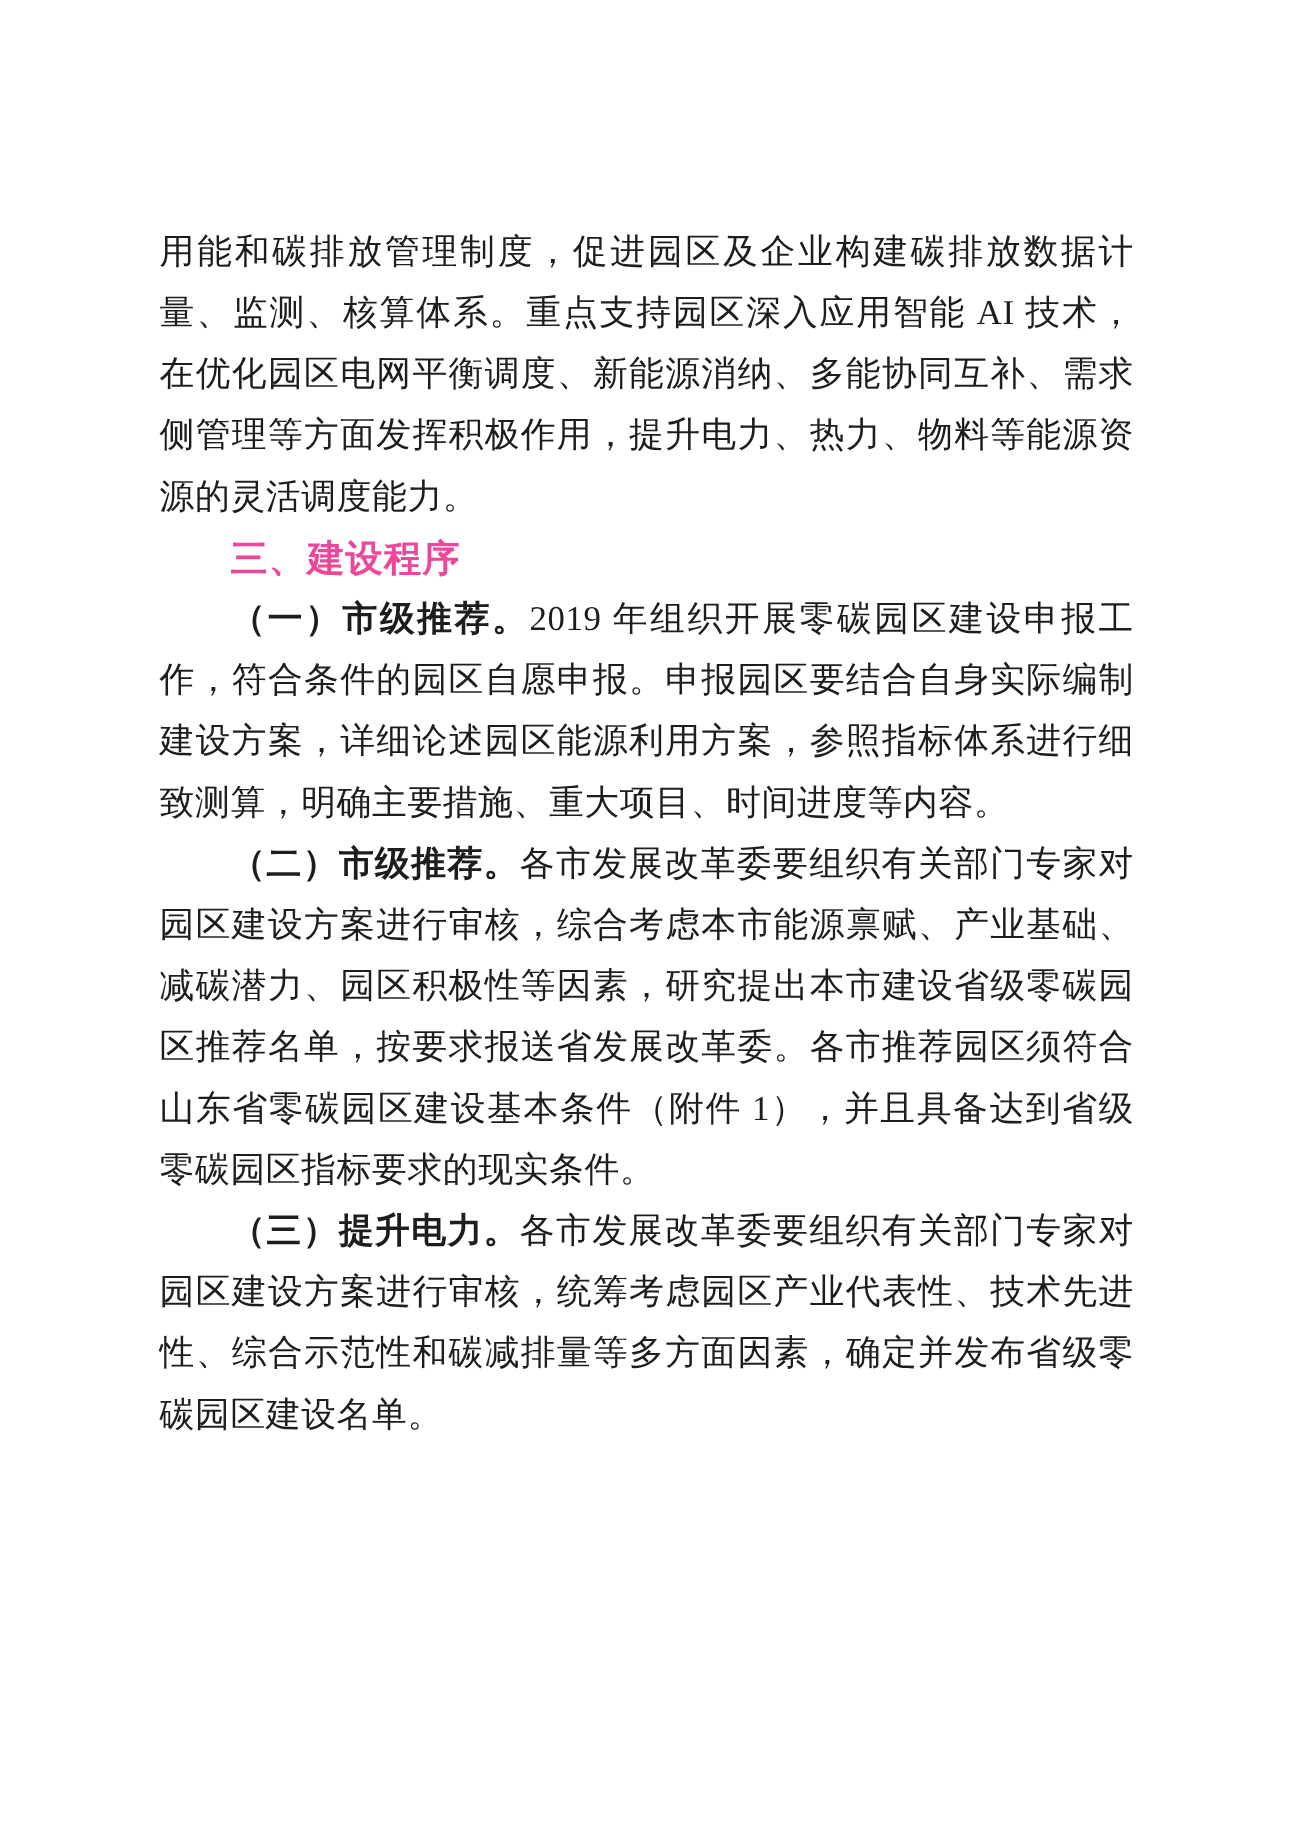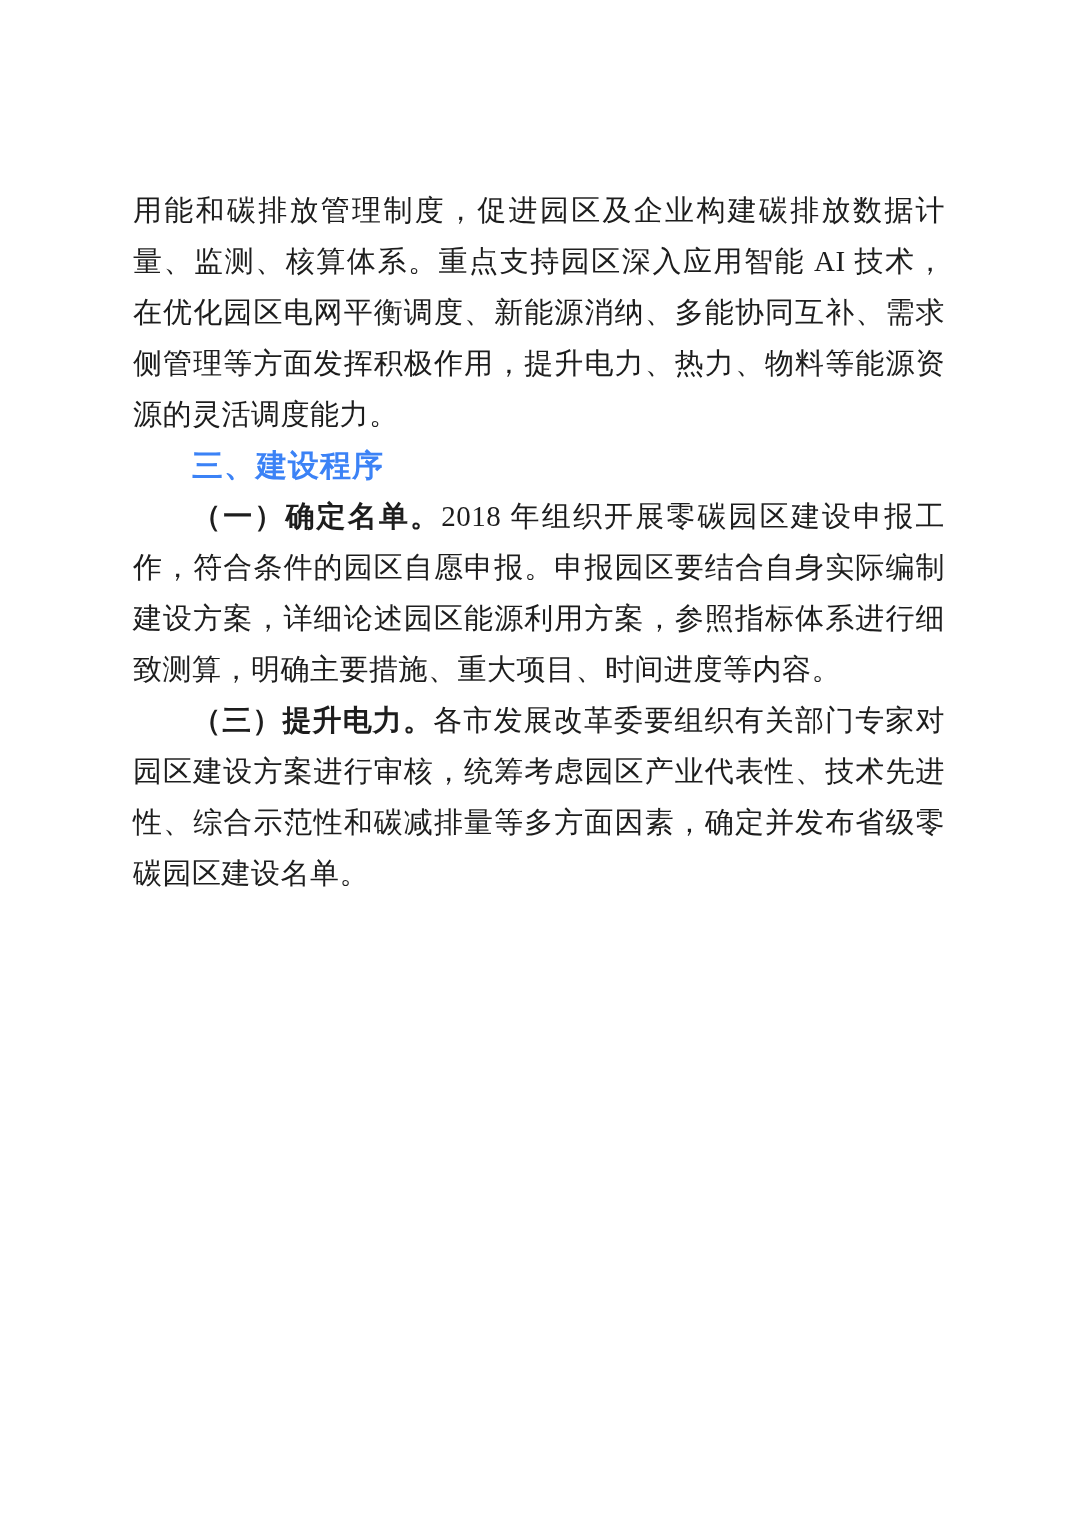--- a/index.html
+++ b/index.html
@@ -24,36 +24,37 @@
     letter-spacing: 0.5px;
     word-break: break-all;
   }
   .para.indent { text-indent: 59px; }
   .heading {
     font-family: "Liberation Sans", sans-serif;
     font-weight: 700;
     font-size: 31px;
     line-height: 51px;
     text-indent: 59px;
-    color: #3b82f6;
+    color: #ec4899;
     letter-spacing: 1px;
   }
   .lead {
     font-weight: 700;
     font-style: normal;
   }
 </style>
 </head>
 <body>
 
 <div class="page">
 
   <p class="para"><span>用能和碳排放管理制度，促进园区及企业构建碳排放数据计量、监测、核算体系。重点支持园区深入应用智能 AI 技术，在优化园区电网平衡调度、新能源消纳、多能协同互补、需求侧管理等方面发挥积极作用，提升电力、热力、物料等能源资源的灵活调度能力。</span></p>
 
   <h2 class="heading"><span>三、建设程序</span></h2>
 
-  <p class="para indent"><span class="lead">（一）确定名单。</span><span>2018 年组织开展零碳园区建设申报工作，符合条件的园区自愿申报。申报园区要结合自身实际编制建设方案，详细论述园区能源利用方案，参照指标体系进行细致测算，明确主要措施、重大项目、时间进度等内容。</span></p>
+  <p class="para indent"><span class="lead">（一）市级推荐。</span><span>2019 年组织开展零碳园区建设申报工作，符合条件的园区自愿申报。申报园区要结合自身实际编制建设方案，详细论述园区能源利用方案，参照指标体系进行细致测算，明确主要措施、重大项目、时间进度等内容。</span></p>
 
+  <p class="para indent"><span class="lead">（二）市级推荐。</span><span>各市发展改革委要组织有关部门专家对园区建设方案进行审核，综合考虑本市能源禀赋、产业基础、减碳潜力、园区积极性等因素，研究提出本市建设省级零碳园区推荐名单，按要求报送省发展改革委。各市推荐园区须符合山东省零碳园区建设基本条件（附件 1），并且具备达到省级零碳园区指标要求的现实条件。</span></p>
 
   <p class="para indent"><span class="lead">（三）提升电力。</span><span>各市发展改革委要组织有关部门专家对园区建设方案进行审核，统筹考虑园区产业代表性、技术先进性、综合示范性和碳减排量等多方面因素，确定并发布省级零碳园区建设名单。</span></p>
 
 
 </div>
 
 </body></html>

